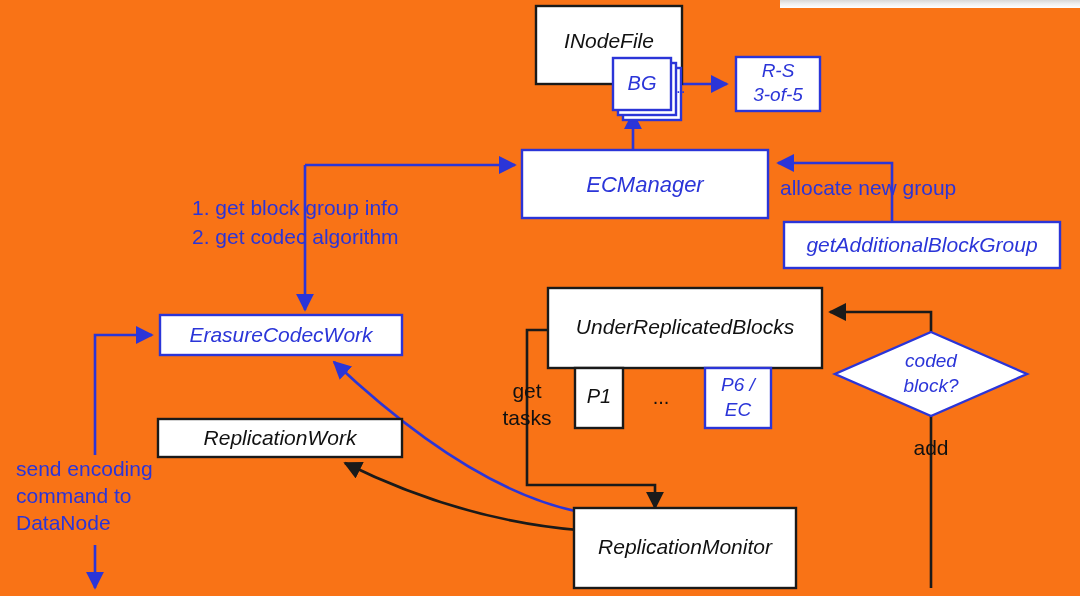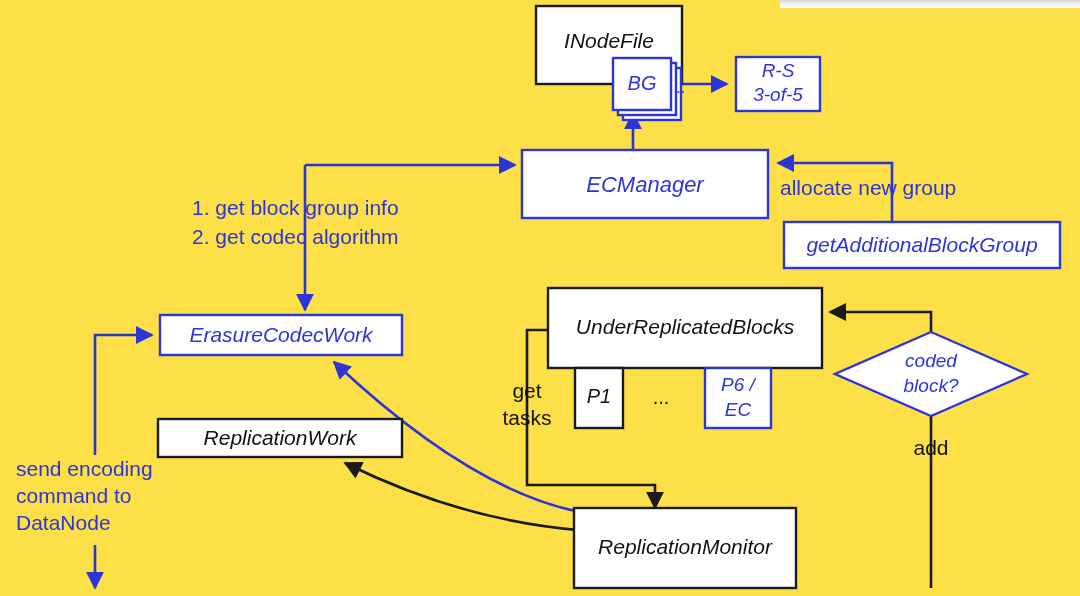--- a/index.html
+++ b/index.html
@@ -7,21 +7,21 @@
     padding: 0;
     background: #ffffff;
   }
   body {
     font-family: "Liberation Sans", sans-serif;
   }
   #diagram-root {
     position: relative;
     width: 1080px;
     height: 596px;
-    background: #fde047;
+    background: #f97316;
     overflow: hidden;
   }
   #corner-artifact {
     position: absolute;
     top: 0;
     right: 0;
     width: 300px;
     height: 8px;
     background: linear-gradient(to bottom, #d8d8d8 0%, #eeeeee 45%, #ffffff 100%);
     pointer-events: none;

